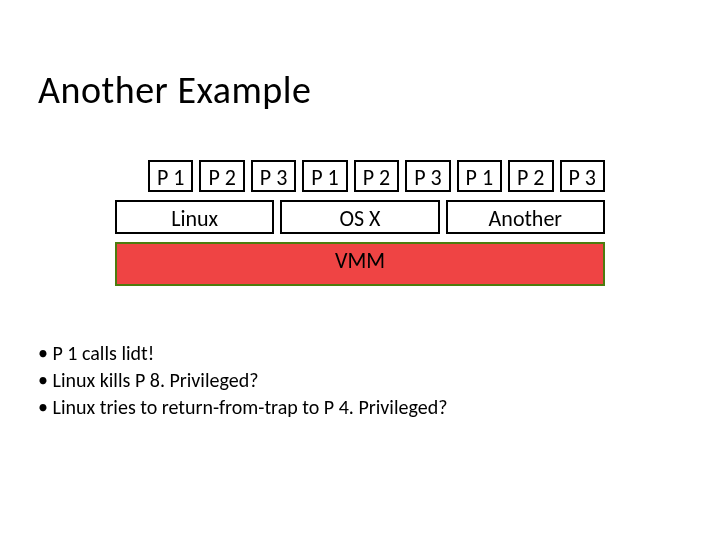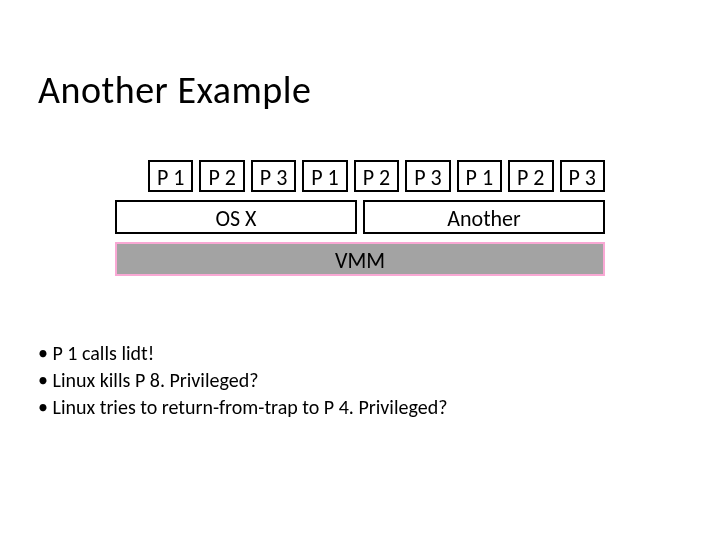--- a/index.html
+++ b/index.html
@@ -61,27 +61,27 @@
     line-height: 34px;
     height: 34px;
     box-sizing: border-box;
     background: #fff;
   }
   .vmm-row {
     display: flex;
   }
   .vmm {
     flex: 1 1 0;
-    border: 2px solid #f9a8d4;
+    border: 2px solid #4d7c0f;
     text-align: center;
     font-size: 22px;
     line-height: 34px;
-    height: 34px;
+    height: 44px;
     box-sizing: border-box;
-    background: #a3a3a3;
+    background: #ef4444;
   }
   .bullets {
     position: absolute;
     left: 38px;
     top: 340px;
     font-size: 20px;
     line-height: 1.35;
   }
   .bullets .line {
     white-space: nowrap;
@@ -100,20 +100,21 @@
       <div class="proc">P 2</div>
       <div class="proc">P 3</div>
       <div class="proc">P 1</div>
       <div class="proc">P 2</div>
       <div class="proc">P 3</div>
       <div class="proc">P 1</div>
       <div class="proc">P 2</div>
       <div class="proc">P 3</div>
     </div>
     <div class="os-row">
+      <div class="os">Linux</div>
       <div class="os">OS X</div>
       <div class="os">Another</div>
     </div>
     <div class="vmm-row">
       <div class="vmm">VMM</div>
     </div>
   </div>
 
   <div class="bullets">
     <div class="line">• P 1 calls lidt!</div>

